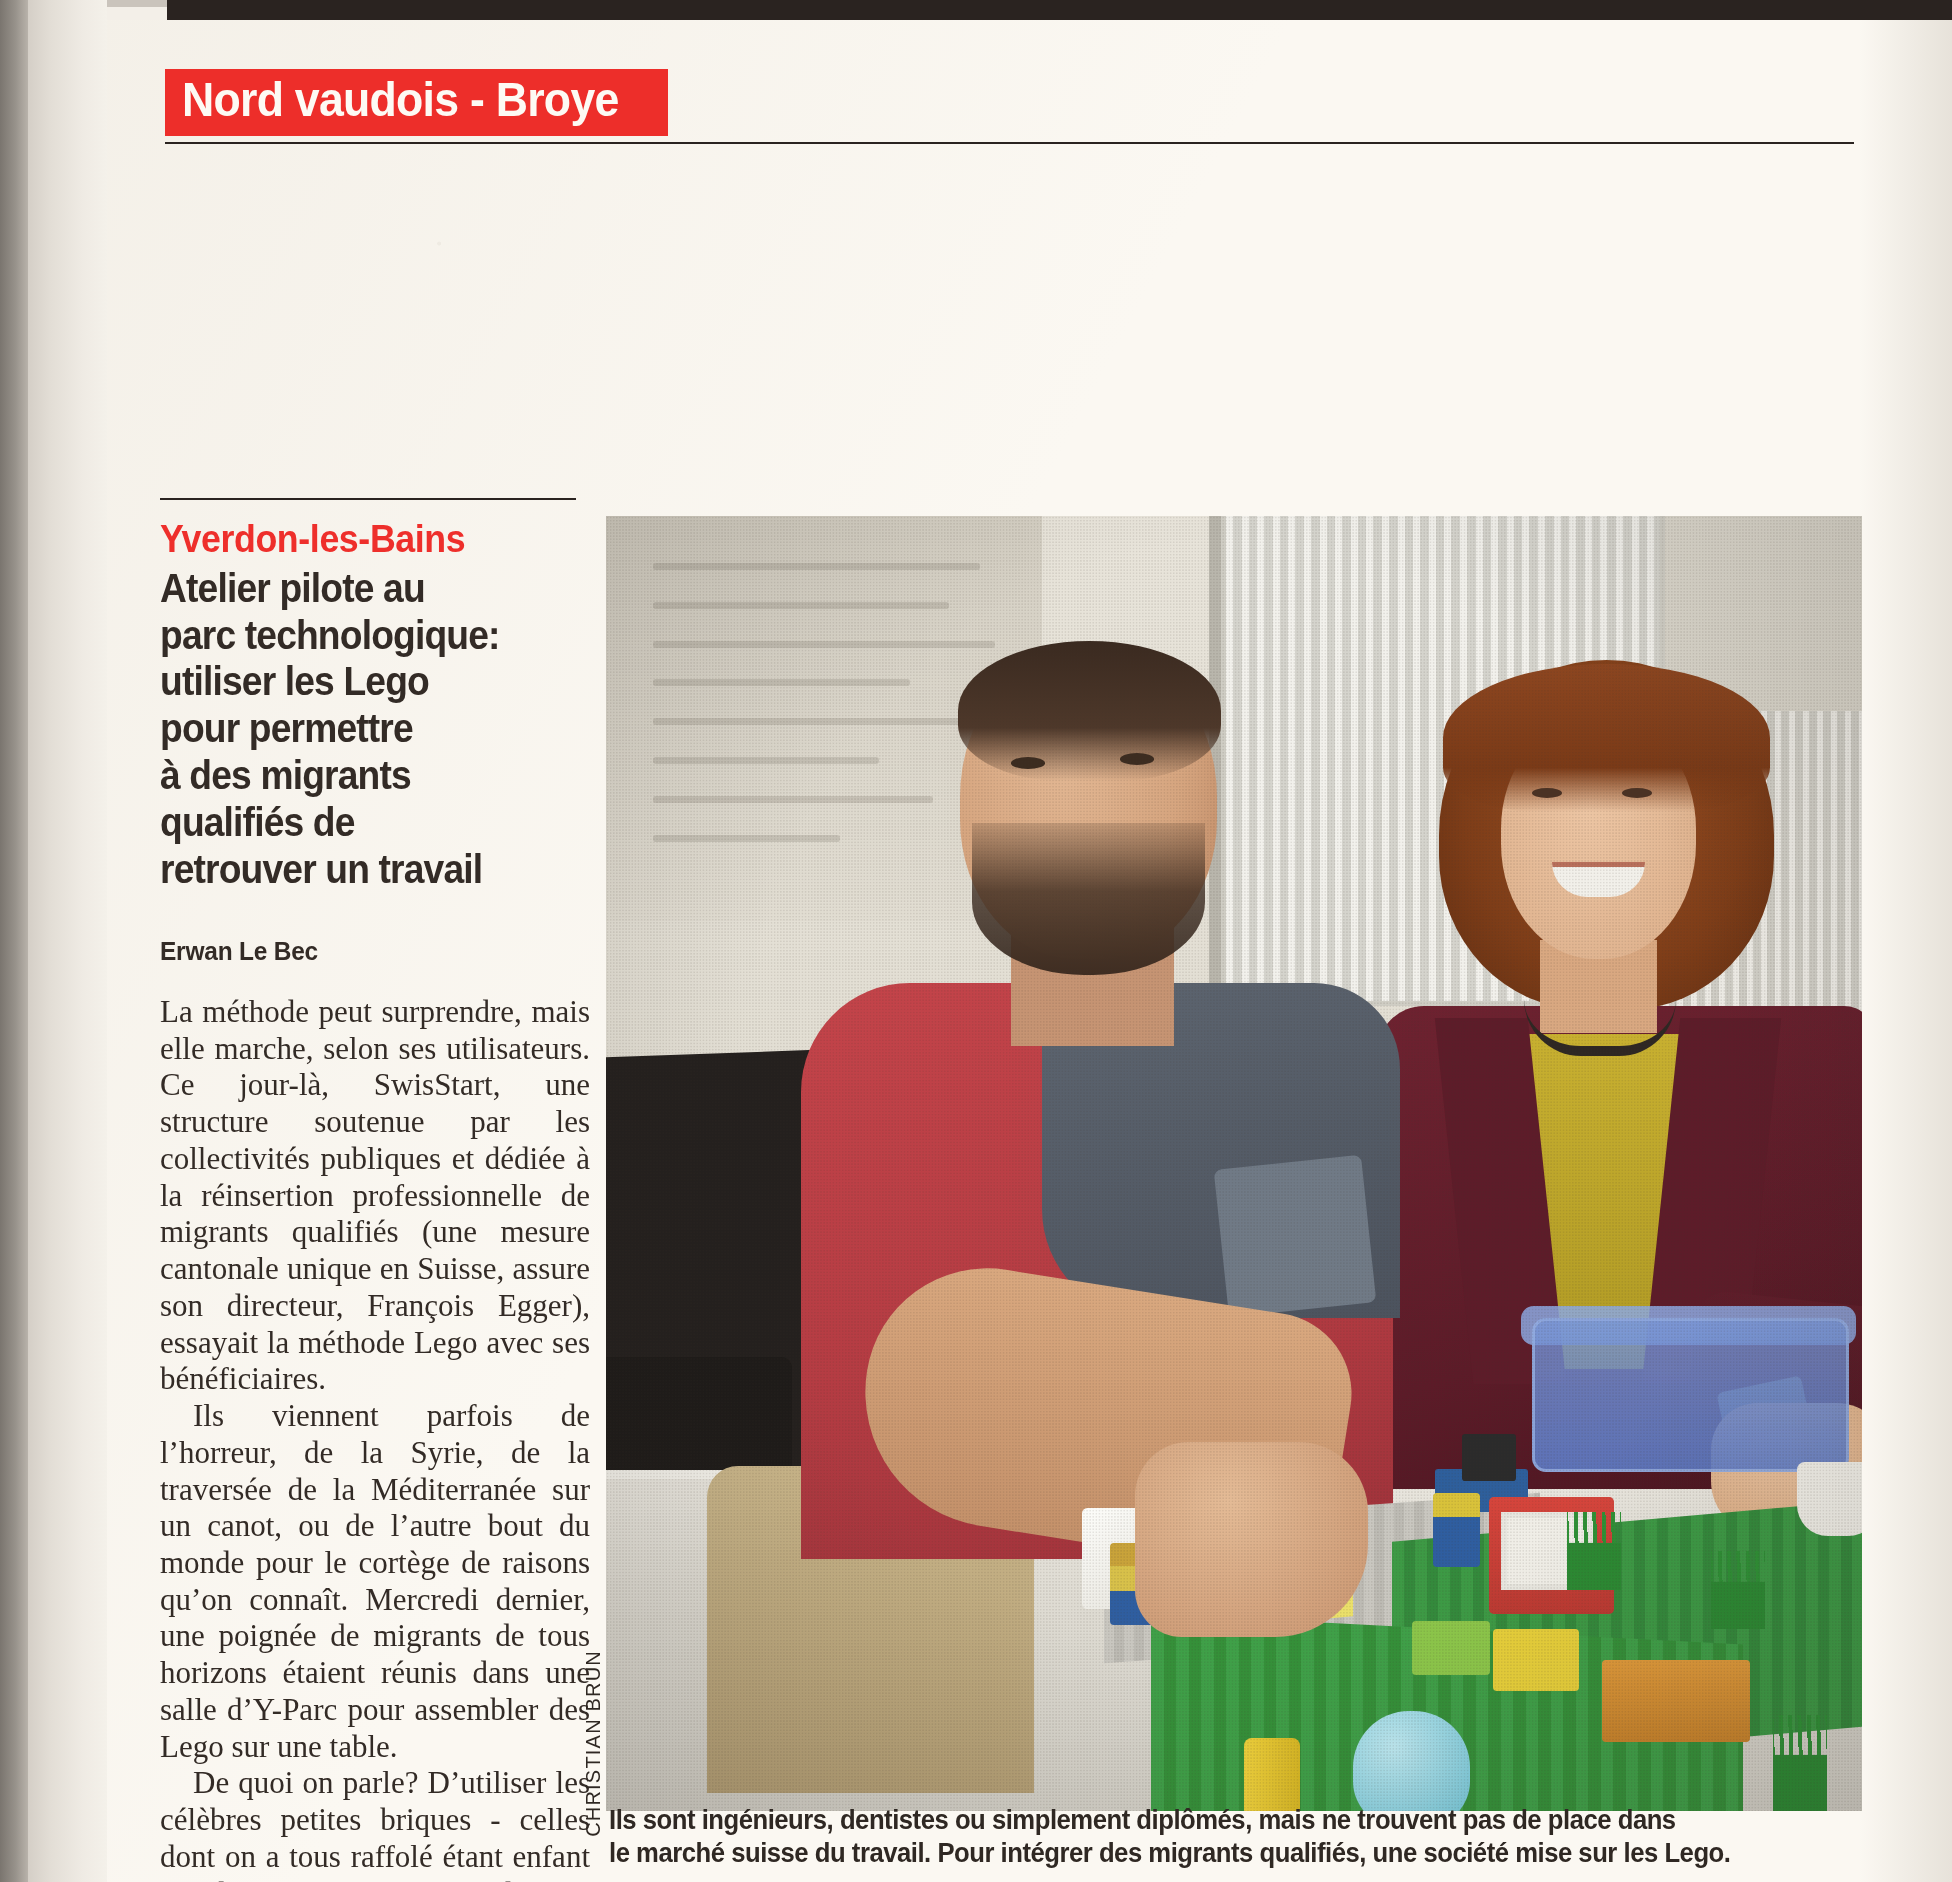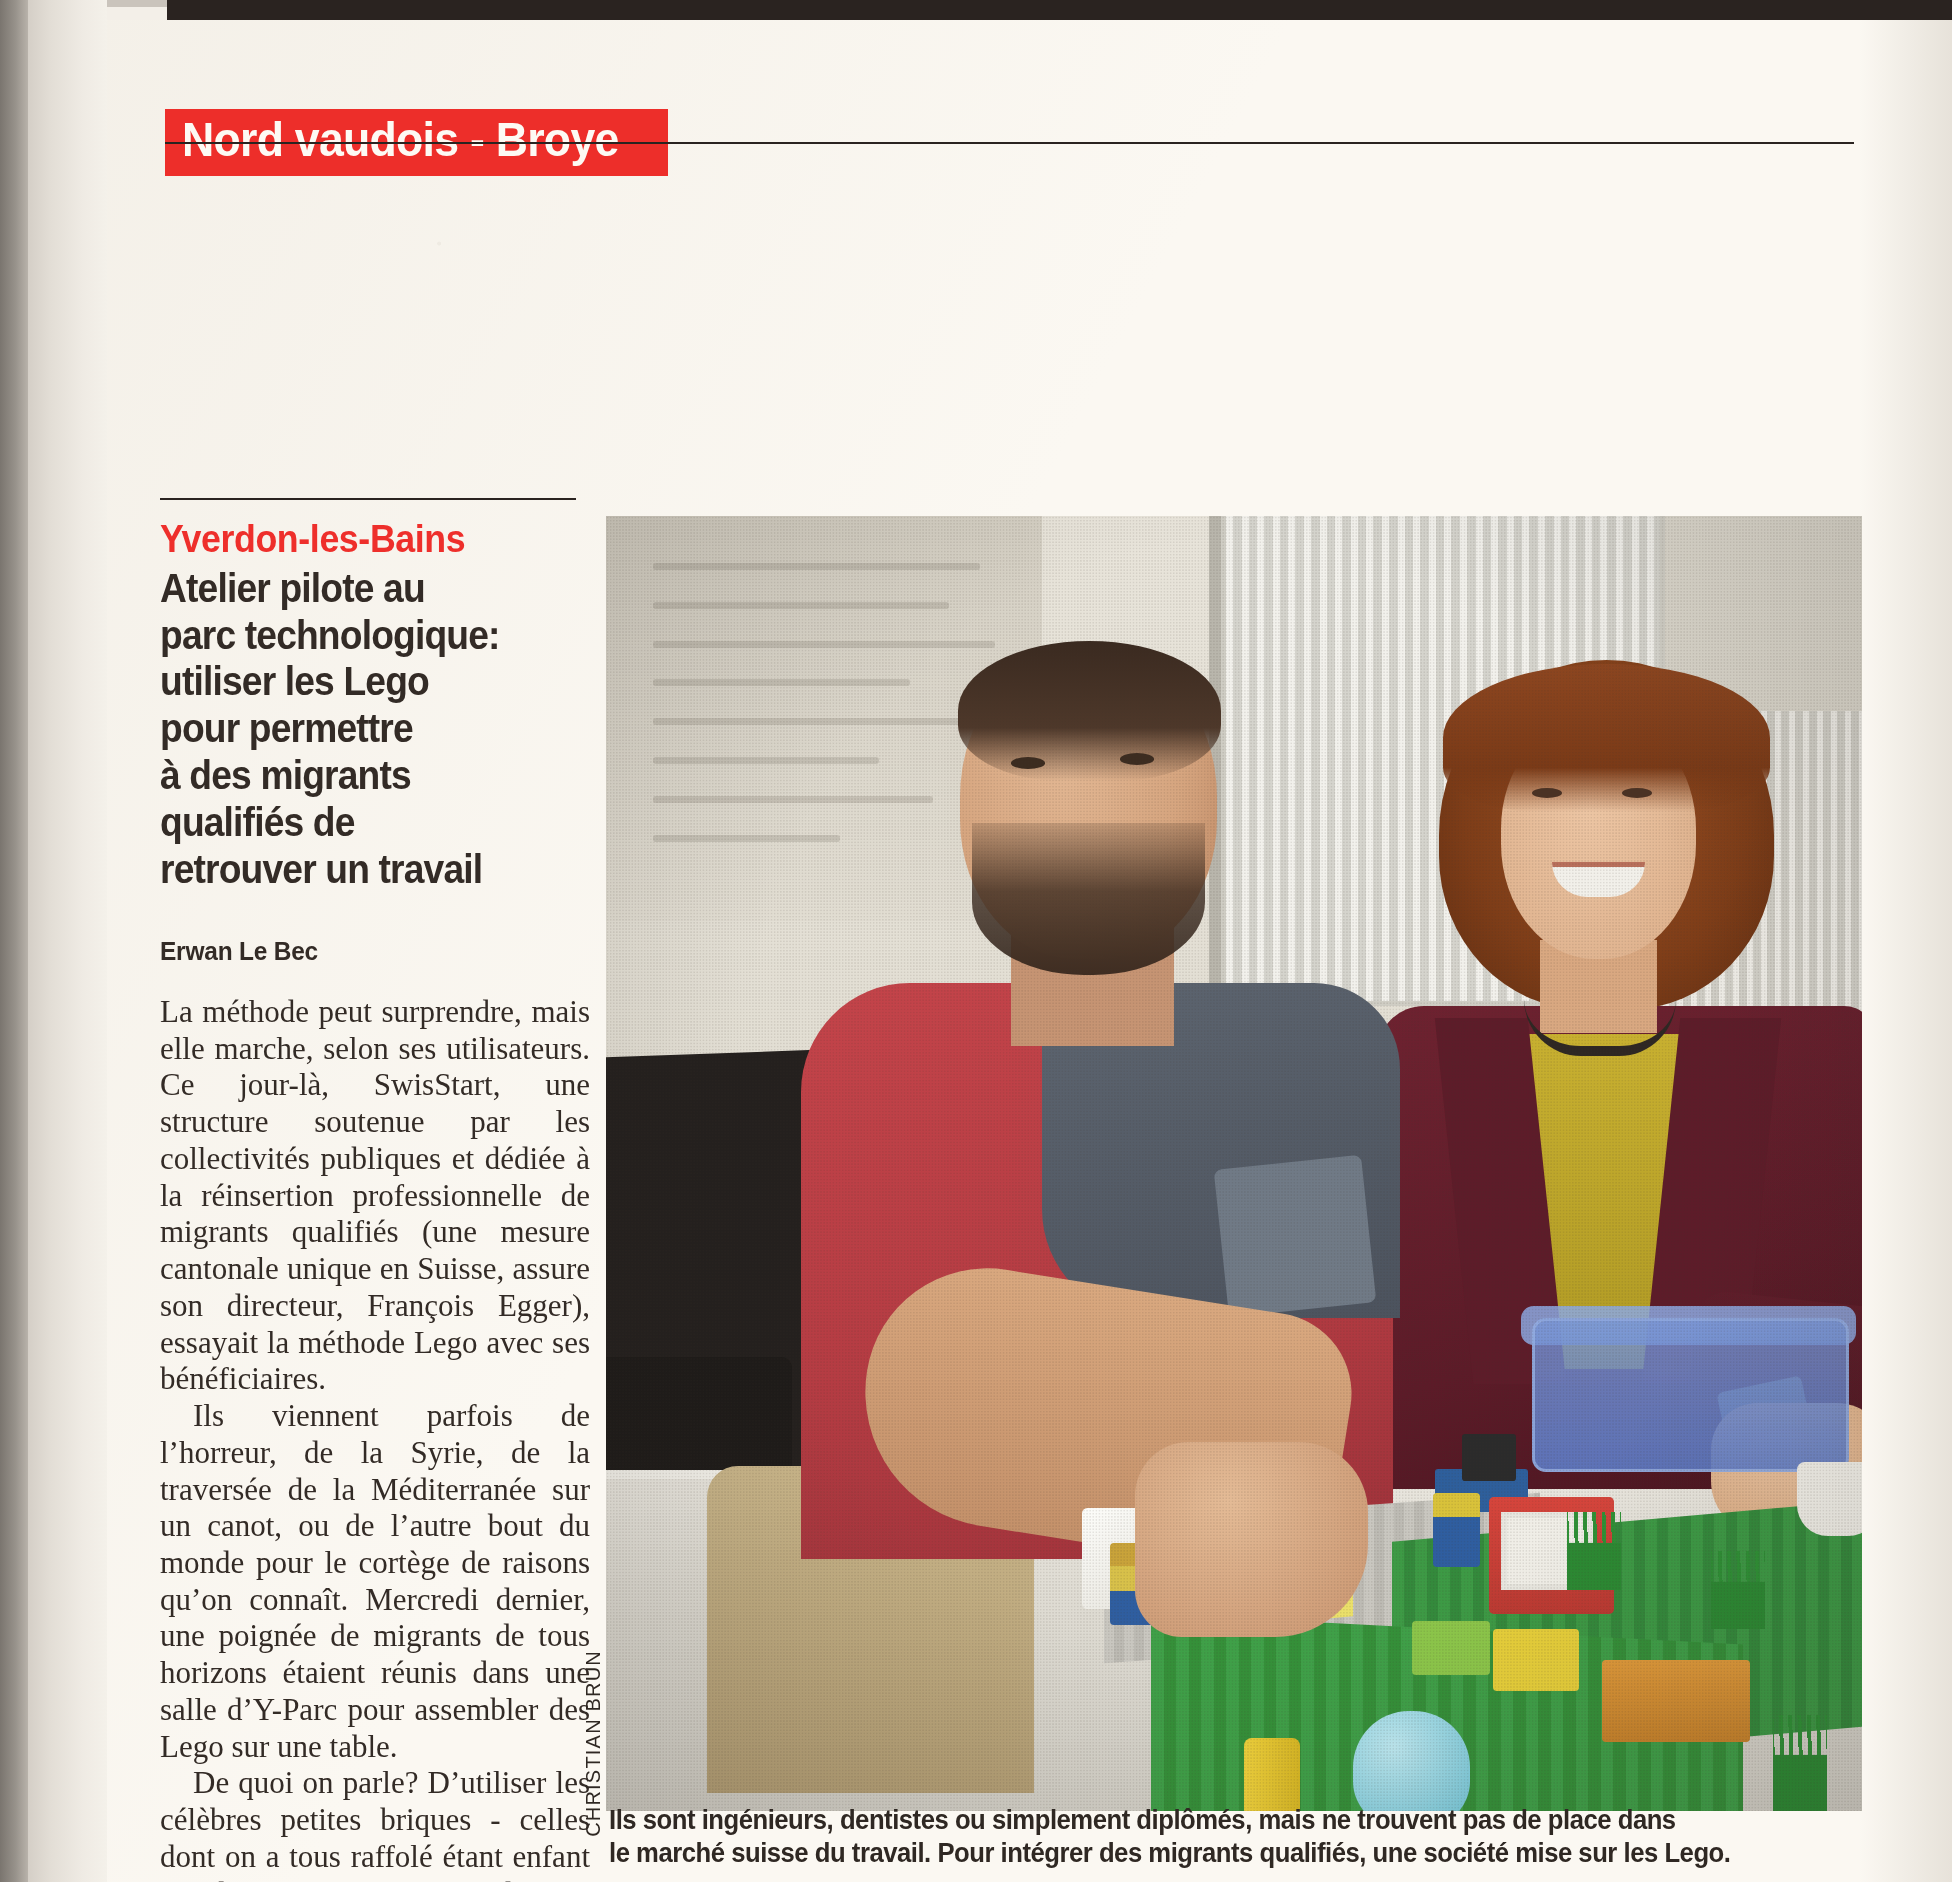--- a/index.html
+++ b/index.html
@@ -49,21 +49,20 @@
     background:linear-gradient(to left,rgba(206,199,188,.45),rgba(251,248,242,0));
     pointer-events:none;
   }
 
   
   .kicker{
     position:absolute;left:165px;top:69px;
     background:#ed2e2a;
     padding:7px 17px 11.7px 17px;
     display:inline-block;
-    margin-top:40px;
   }
   .kicker-text{
     font-family:"Liberation Sans",sans-serif;
     font-weight:bold;font-size:48px;line-height:1;
     color:#fdfaf4;letter-spacing:-0.8px;
     transform:scaleX(.93);transform-origin:left center;
     display:block;white-space:nowrap;
   }
 
   .rule-top{

